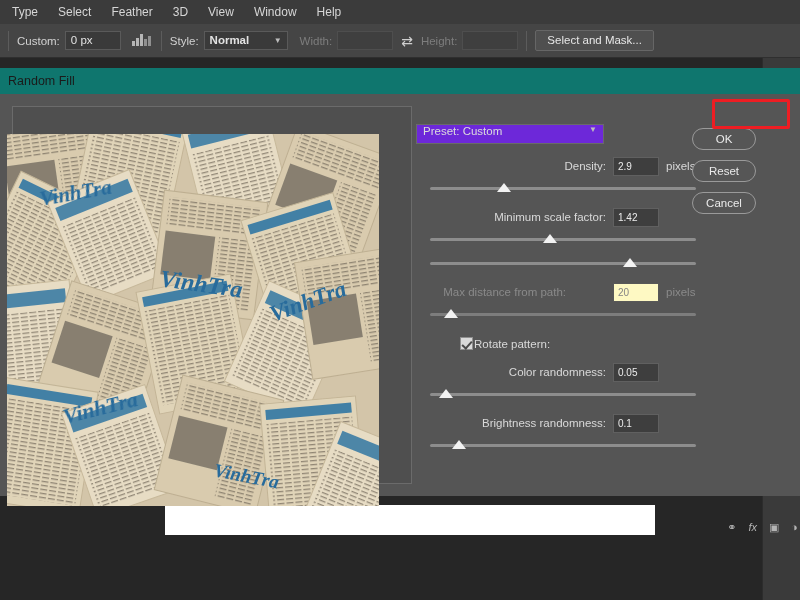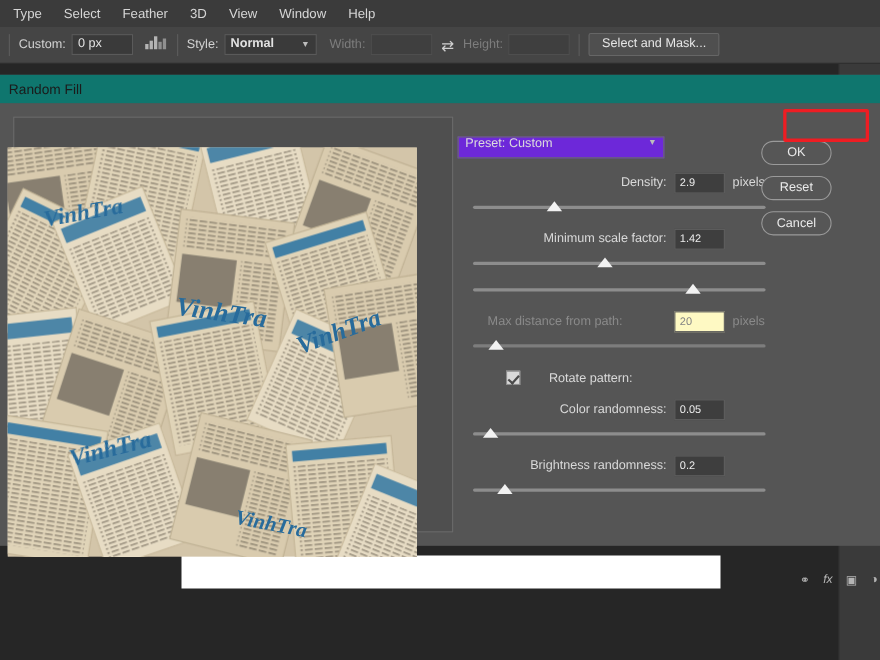--- a/index.html
+++ b/index.html
@@ -235,21 +235,21 @@
     border-left: 7px solid transparent;
     border-right: 7px solid transparent;
     border-bottom: 9px solid #f2f2f2;
     transform: translateX(-7px);
   }
 
   .checkrow {
     display: flex; align-items: center;
     margin-top: 16px;
     margin-left: 44px;
-    gap: 26px;
+    gap: 1px;
   }
   .checkbox {
     width: 13px; height: 13px;
     background: #d9d9d9;
     border: 1px solid #8f8f8f;
     position: relative;
   }
   .checkbox::after {
     content: "";
     position: absolute;
@@ -481,21 +481,21 @@
           </div>
           <div class="slider">
             <div class="slider-track"></div>
             <div class="slider-thumb" style="left:6%"></div>
           </div>
         </div>
 
         <div class="ctrl-row">
           <div class="ctrl-head">
             <span class="ctrl-label">Brightness randomness:</span>
-            <span class="ctrl-input">0.2</span>
+            <span class="ctrl-input">0.1</span>
             <span class="ctrl-unit empty"></span>
           </div>
           <div class="slider">
             <div class="slider-track"></div>
             <div class="slider-thumb" style="left:11%"></div>
           </div>
         </div>
 
       </div>
 

